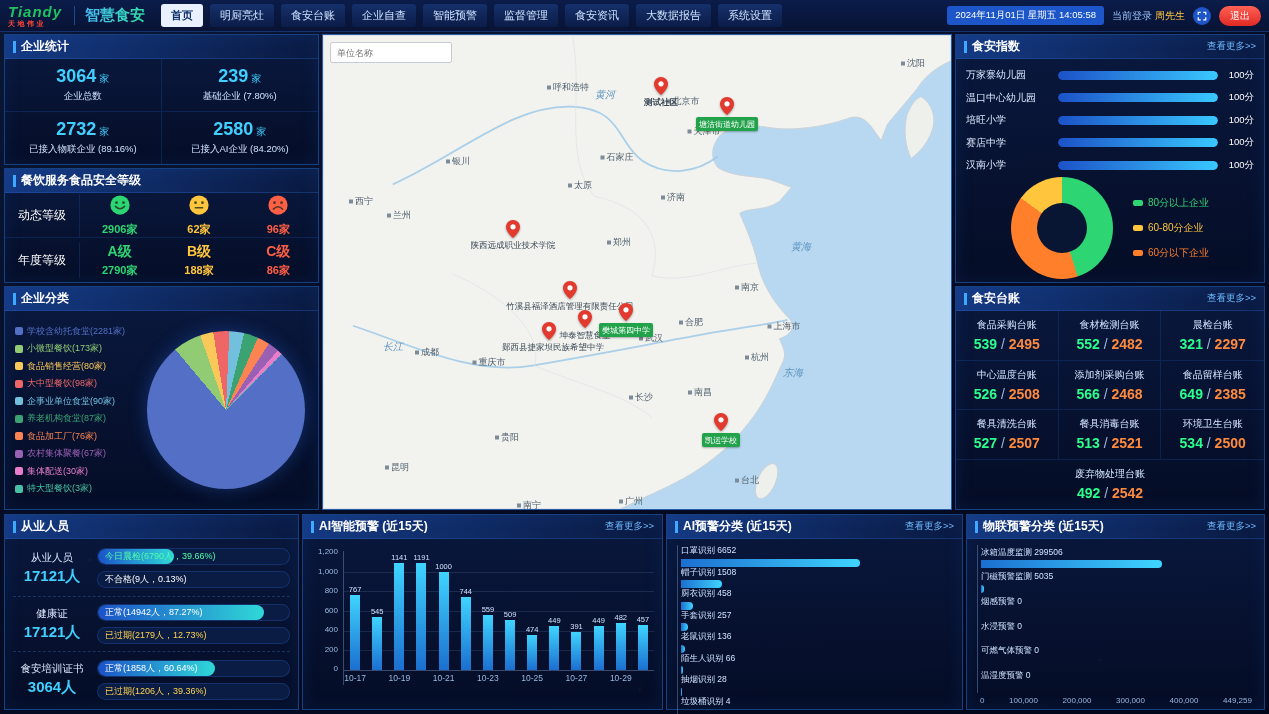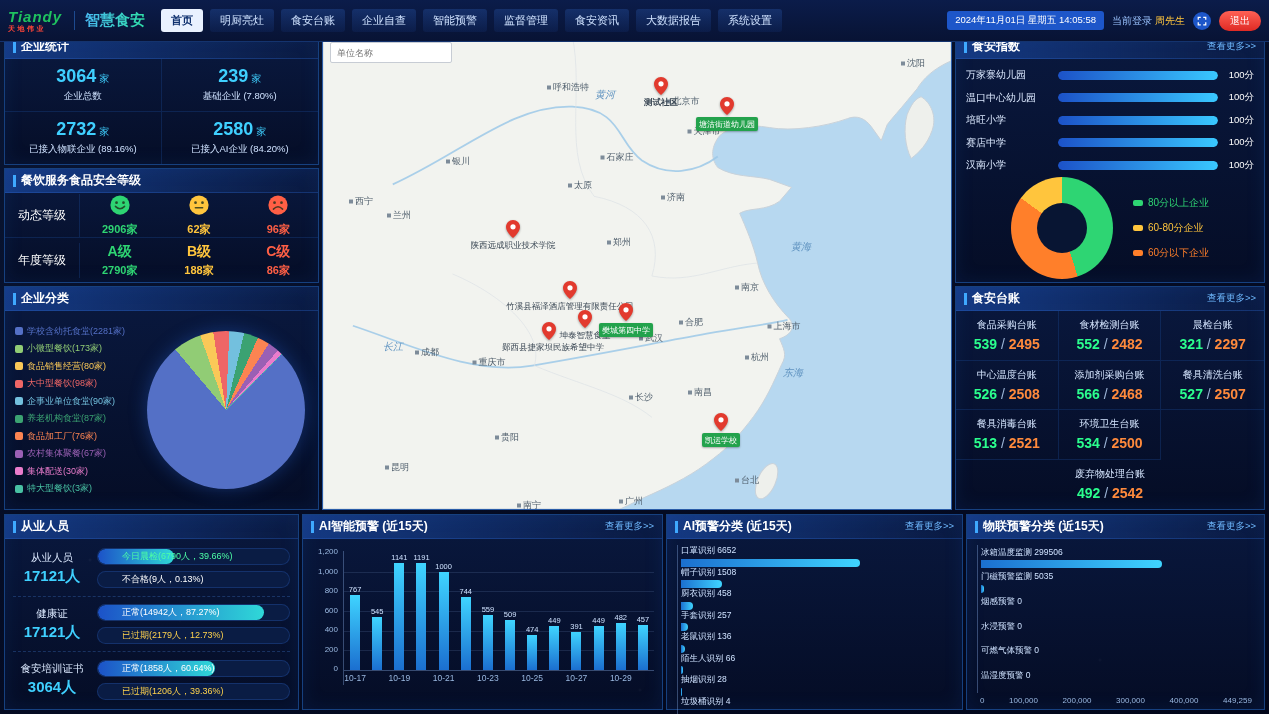--- a/index.html
+++ b/index.html
@@ -7,21 +7,21 @@
     font-family:"Liberation Sans","DejaVu Sans",sans-serif;color:#fff;}
   .app{position:relative;width:1269px;height:714px;
     background:
       radial-gradient(1px 1px at 180px 620px, rgba(255,255,255,.55), transparent 2px),
       radial-gradient(1px 1px at 90px 560px, rgba(255,255,255,.4), transparent 2px),
       radial-gradient(1.5px 1.5px at 640px 690px, rgba(255,255,255,.45), transparent 2px),
       radial-gradient(1px 1px at 1100px 660px, rgba(255,255,255,.4), transparent 2px),
       radial-gradient(1px 1px at 40px 380px, rgba(255,255,255,.35), transparent 2px),
       linear-gradient(160deg,#0a1736 0%,#050d26 45%,#02061a 100%);}
   
-  .topbar{position:absolute;top:0;left:0;right:0;height:42px;display:flex;align-items:center;
+  .topbar{position:absolute;top:0;left:0;right:0;height:32px;display:flex;align-items:center;
     background:linear-gradient(180deg,#0b1c4a,#081334);border-bottom:1px solid #14336e;padding:4px 8px;z-index:5;}
   .logo{display:flex;flex-direction:column;line-height:1;margin-right:8px;}
   .logo-main{font-size:15px;font-weight:bold;font-style:italic;color:#1fc25f;letter-spacing:1px;}
   .logo-sub{font-size:7px;color:#ff4538;letter-spacing:2.5px;font-weight:bold;margin-top:1px;}
   .app-title{font-size:15px;font-weight:bold;margin:0 16px 0 4px;padding-left:10px;border-left:1px solid #1d4a8f;
     background:linear-gradient(90deg,#4db4ff,#2fe0a8);-webkit-background-clip:text;background-clip:text;color:transparent;}
   .nav{display:flex;gap:7px;align-items:center;flex:1;}
   .nav-item{font-size:11px;color:#cfe2ff;padding:4px 10px;border-radius:3px;cursor:pointer;white-space:nowrap;
     background:linear-gradient(180deg,rgba(46,98,190,.3),rgba(18,46,110,.3));}
   .nav-item.active{background:#e9f1ff;color:#0d2f6e;font-weight:bold;}
@@ -98,21 +98,21 @@
   
   .pers-body{flex:1;display:flex;flex-direction:column;padding:2px 8px;}
   .pers-group{flex:1;display:flex;align-items:center;gap:6px;}
   .pers-group + .pers-group{border-top:1px dashed rgba(70,130,220,.3);}
   .pers-info{width:78px;text-align:center;}
   .pers-name{font-size:10.5px;color:#dce9ff;}
   .pers-value{font-size:15px;font-weight:bold;color:#3fd0ff;margin-top:2px;}
   .pers-bars{flex:1;display:flex;flex-direction:column;gap:6px;}
   .pers-track{height:17px;border-radius:9px;background:#0a1c44;position:relative;overflow:hidden;border:1px solid rgba(40,90,180,.35);}
   .pers-fill{position:absolute;top:0;left:0;bottom:0;border-radius:9px;background:linear-gradient(90deg,#1c52c8,#2fd8d8);}
-  .pers-text{position:absolute;left:24px;top:0;bottom:0;display:flex;align-items:center;font-size:9px;white-space:nowrap;}
+  .pers-text{position:absolute;left:7px;top:0;bottom:0;display:flex;align-items:center;font-size:9px;white-space:nowrap;}
   
   .chart-wrap{display:flex;padding:12px 8px 0 4px;}
   .y-axis{width:36px;height:126px;display:flex;flex-direction:column;justify-content:space-between;align-items:flex-end;
     padding-right:5px;font-size:8px;color:#9ab8e0;transform:translateY(-4px);}
   .plot{flex:1;height:134px;position:relative;border-left:1px solid rgba(130,165,220,.4);}
   .bars{position:absolute;left:0;right:0;bottom:14px;height:118px;display:flex;
     border-bottom:1px solid rgba(130,165,220,.4);
     background:repeating-linear-gradient(to top,transparent 0,transparent 18.7px,rgba(130,165,220,.16) 18.7px,rgba(130,165,220,.16) 19.7px);}
   .bar-col{width:calc(100%/14);display:flex;flex-direction:column;justify-content:flex-end;align-items:center;overflow:visible;}
   .bar-val{font-size:7.5px;color:#cfe2ff;margin-bottom:1px;}
@@ -477,20 +477,24 @@
         </div>
         <div class="ledger-cell">
           <div class="ledger-label">中心温度台账</div>
           <div class="ledger-nums"><span class="num-done">526</span><span class="num-slash"> / </span><span class="num-total">2508</span></div>
         </div>
         <div class="ledger-cell">
           <div class="ledger-label">添加剂采购台账</div>
           <div class="ledger-nums"><span class="num-done">566</span><span class="num-slash"> / </span><span class="num-total">2468</span></div>
         </div>
         <div class="ledger-cell">
+          <div class="ledger-label">食品留样台账</div>
+          <div class="ledger-nums"><span class="num-done">649</span><span class="num-slash"> / </span><span class="num-total">2385</span></div>
+        </div>
+        <div class="ledger-cell">
           <div class="ledger-label">餐具清洗台账</div>
           <div class="ledger-nums"><span class="num-done">527</span><span class="num-slash"> / </span><span class="num-total">2507</span></div>
         </div>
         <div class="ledger-cell">
           <div class="ledger-label">餐具消毒台账</div>
           <div class="ledger-nums"><span class="num-done">513</span><span class="num-slash"> / </span><span class="num-total">2521</span></div>
         </div>
         <div class="ledger-cell">
           <div class="ledger-label">环境卫生台账</div>
           <div class="ledger-nums"><span class="num-done">534</span><span class="num-slash"> / </span><span class="num-total">2500</span></div>

